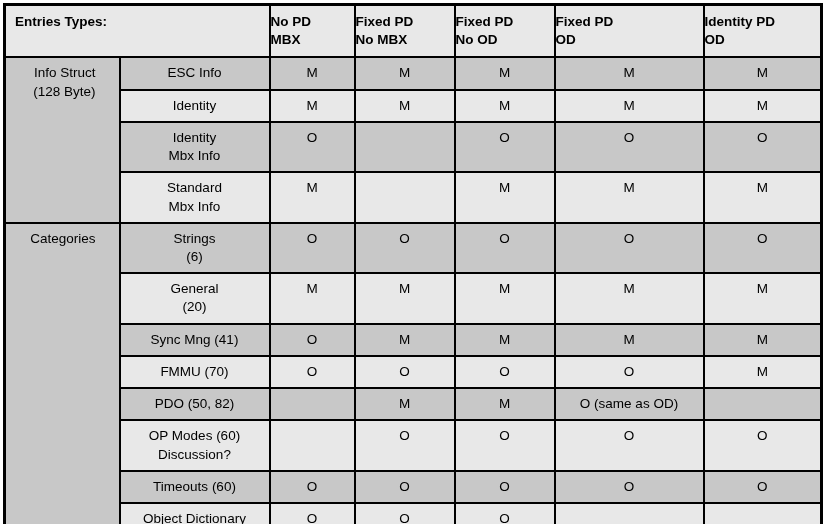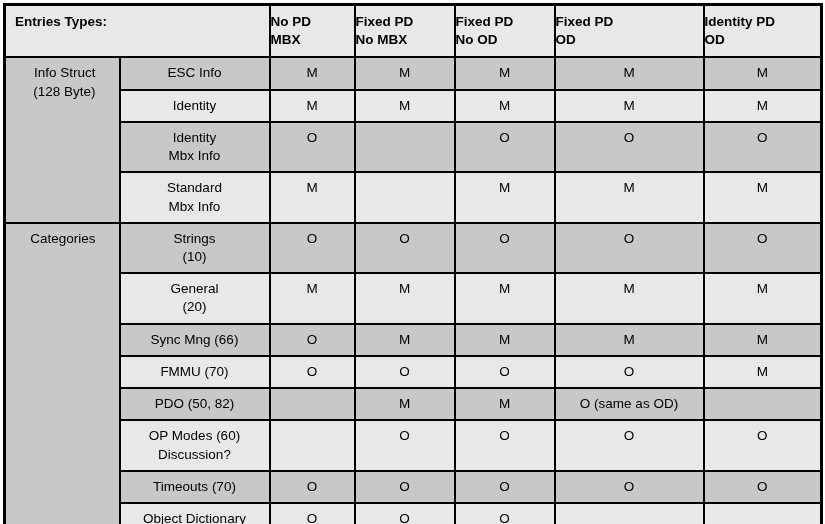--- a/index.html
+++ b/index.html
@@ -131,40 +131,40 @@
       <td class="val">M</td>
       <td class="val"></td>
       <td class="val">M</td>
       <td class="val">M</td>
       <td class="val">M</td>
     </tr>
 
     <tr class="dark h-d">
       <td rowspan="8" class="group">Categories</td>
       <td class="rlabel">Strings
-(10)</td>
+(6)</td>
       <td class="val">O</td>
       <td class="val">O</td>
       <td class="val">O</td>
       <td class="val">O</td>
       <td class="val">O</td>
     </tr>
 
     <tr class="light h-d">
       <td class="rlabel">General
 (20)</td>
       <td class="val">M</td>
       <td class="val">M</td>
       <td class="val">M</td>
       <td class="val">M</td>
       <td class="val">M</td>
     </tr>
 
     <tr class="dark h-s">
-      <td class="rlabel">Sync Mng (66)</td>
+      <td class="rlabel">Sync Mng (41)</td>
       <td class="val">O</td>
       <td class="val">M</td>
       <td class="val">M</td>
       <td class="val">M</td>
       <td class="val">M</td>
     </tr>
 
     <tr class="light h-s">
       <td class="rlabel">FMMU (70)</td>
       <td class="val">O</td>
@@ -187,21 +187,21 @@
       <td class="rlabel">OP Modes (60)
 Discussion?</td>
       <td class="val"></td>
       <td class="val">O</td>
       <td class="val">O</td>
       <td class="val">O</td>
       <td class="val">O</td>
     </tr>
 
     <tr class="dark h-s">
-      <td class="rlabel">Timeouts (70)</td>
+      <td class="rlabel">Timeouts (60)</td>
       <td class="val">O</td>
       <td class="val">O</td>
       <td class="val">O</td>
       <td class="val">O</td>
       <td class="val">O</td>
     </tr>
 
     <tr class="light h-d">
       <td class="rlabel">Object Dictionary
 Entries (80)</td>

